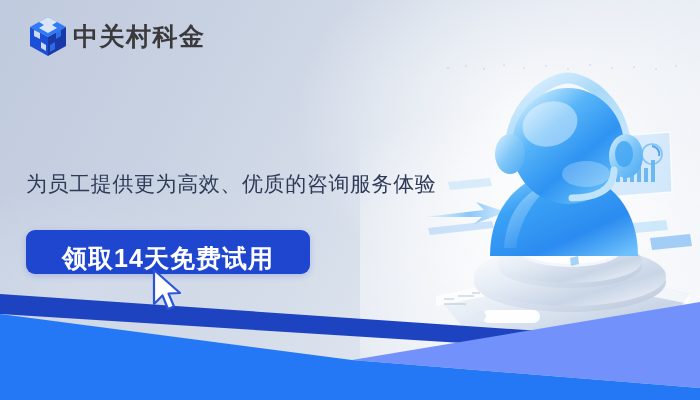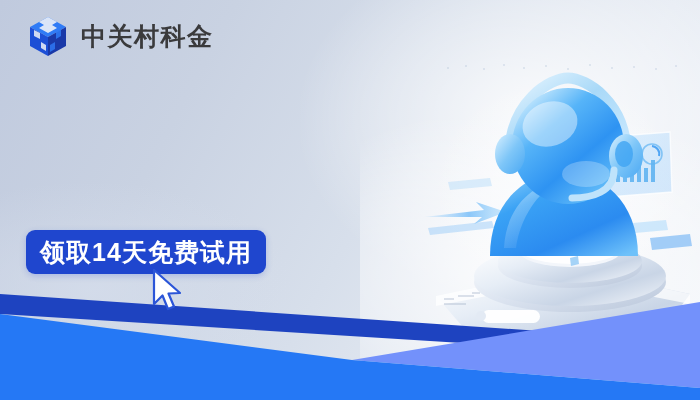--- a/index.html
+++ b/index.html
@@ -41,21 +41,21 @@
     background: radial-gradient(ellipse at 50% 50%, rgba(214,222,236,0.75) 0%, rgba(214,222,236,0) 70%);
     pointer-events: none;
   }
 
   
   .logo-lockup {
     position: absolute;
     left: 26px; top: 14px;
     display: flex;
     align-items: center;
-    gap: 11px;
+    gap: 3px;
   }
   .logo-mark { width: 44px; height: 44px; display: block; }
   .logo-text {
     font-size: 25px;
     font-weight: bold;
     color: #3a3a3c;
     letter-spacing: 1.5px;
     line-height: 1;
     white-space: nowrap;
   }
@@ -80,29 +80,29 @@
     color: #2e3a57;
     letter-spacing: 0.6px;
     line-height: 1;
     white-space: nowrap;
   }
 
   
   .cta-button {
     position: absolute;
     left: 26px; top: 230px;
-    width: 240px; height: 44px;
+    width: 284px; height: 44px;
     background: #1f46ce;
     border-radius: 9px;
     border: none;
     display: flex;
-    align-items: center;
+    align-items: flex-start;
     justify-content: center;
     cursor: pointer;
-    padding: 2px;
+    padding: 16px;
     box-shadow: 0 2px 6px rgba(31,70,206,0.22);
   }
   .cta-label {
     color: #ffffff;
     font-size: 25px;
     font-weight: bold;
     letter-spacing: 1px;
     line-height: 1;
     white-space: nowrap;
   }
@@ -277,20 +277,21 @@
 
       <path d="M22 3 L31 8 L26 11 L31 14 L22 19 L13 14 L18 11 L13 8 Z" fill="#eef1f7" opacity="0.9"></path>
       <path d="M8 16 L14 19 L14 25 L8 22 Z" fill="#eef1f7" opacity="0.85"></path>
       <path d="M15 28 L20 31 L20 37 L15 34 Z" fill="#eef1f7" opacity="0.85"></path>
       <path d="M30 18 L35 15 L35 22 L30 25 Z" fill="#2f7bf6" opacity="0.85"></path>
       <path d="M24 31 L29 28 L29 35 L24 38 Z" fill="#2f7bf6" opacity="0.8"></path>
     </svg>
     <span class="logo-text">中关村科金</span>
   </div>
 
+  <div class="subhead">为员工提供更为高效、优质的咨询服务体验</div>
 
   <button class="cta-button">
     <span class="cta-label">领取14天免费试用</span>
   </button>
 
   <svg class="bands" viewBox="0 0 700 120" preserveAspectRatio="none">
 
     <path d="M0 14 L700 62 L700 78 L0 34 Z" fill="#1e43c0"></path>
 
     <path d="M700 22 L700 108 L352 80 Z" fill="#7391fb"></path>

